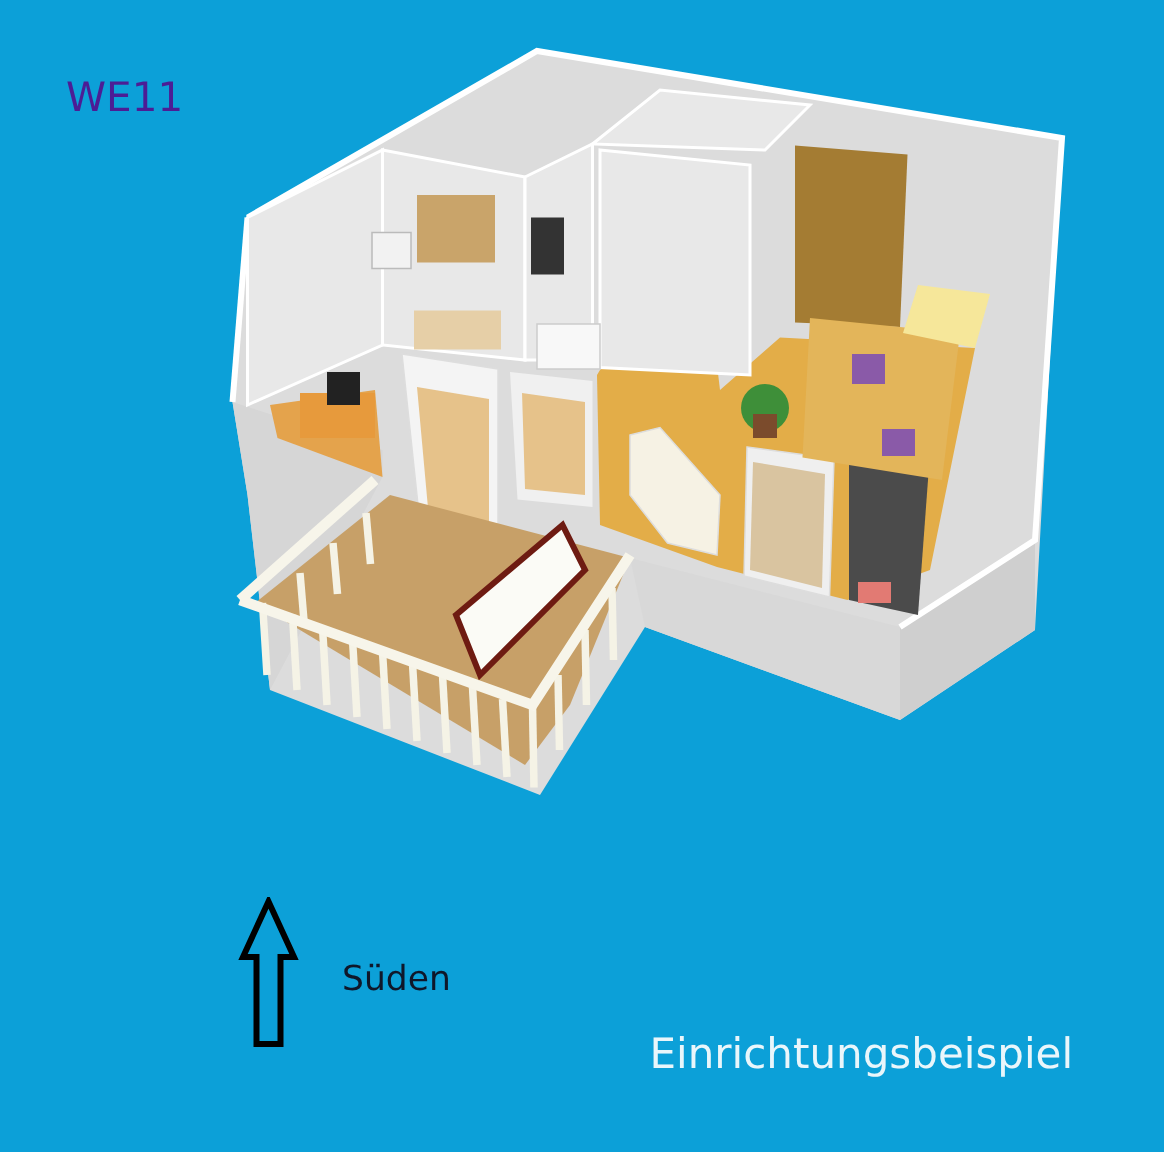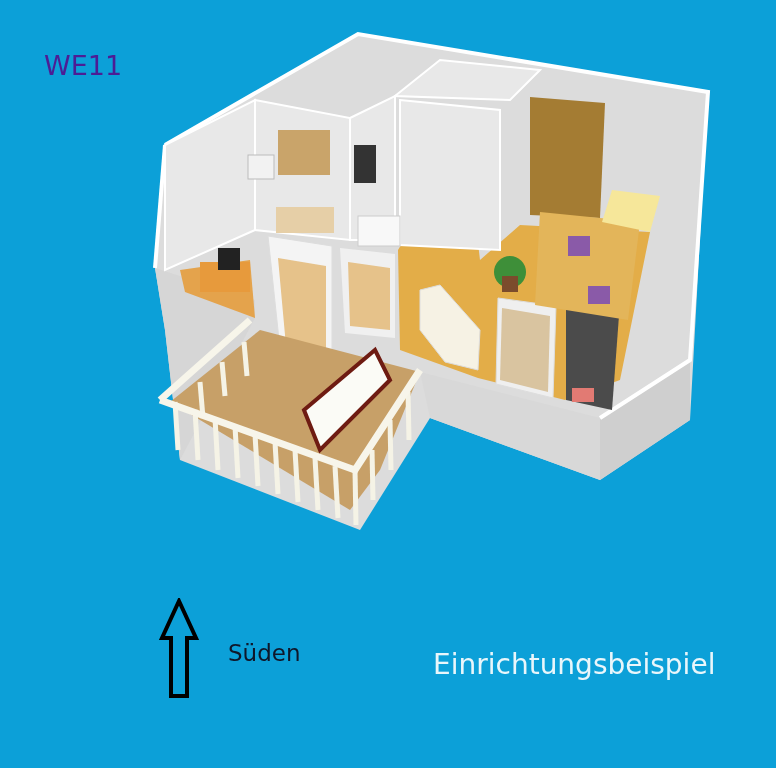--- a/index.html
+++ b/index.html
@@ -1,20 +1,20 @@
 <!DOCTYPE html>
 <html><head>
 <meta charset="utf-8">
 <style>
   html, body { margin:0; padding:0; }
   body { width:776px; height:768px; background:#0ca0d8; position:relative; overflow:hidden; font-family:"DejaVu Sans", sans-serif; }
   .label { position:absolute; white-space:nowrap; }
   #unit-title { left:44px; top:50px; font-size:27px; color:#4c1d95; }
   #compass-label { left:228px; top:640px; font-size:23px; color:#0f172a; }
-  #caption { left:433px; top:648px; font-size:28px; color:#e9f6fb; }
+  #caption { left:433px; top:686px; font-size:28px; color:#e9f6fb; }
   #plan { position:absolute; left:0; top:0; }
   #arrow { position:absolute; left:158px; top:598px; }
 </style>
 </head>
 <body>
 
 <svg id="plan" width="776" height="768" viewBox="0 0 776 768">
 
   <g>
     <polygon points="155,268 165,145 358,34 708,92 690,420 600,480 430,418 360,530 180,460 165,330" fill="#dcdcdc"></polygon>

